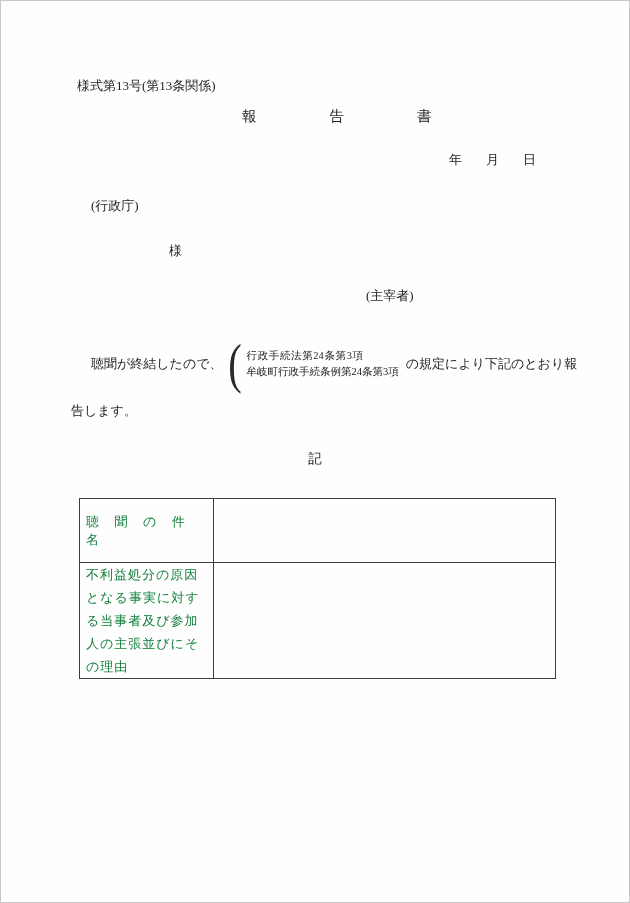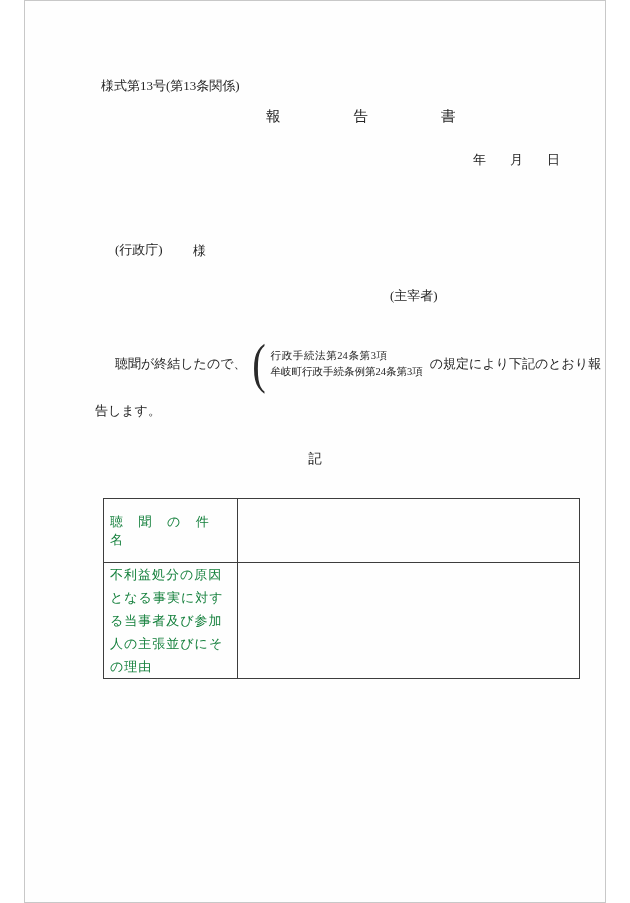--- a/index.html
+++ b/index.html
@@ -2,21 +2,21 @@
 <html lang="ja"><head>
 <meta charset="utf-8">
 <style>
   html, body {
     margin: 0;
     padding: 0;
     background: #ffffff;
   }
   .page {
     position: relative;
-    width: 582px;
+    width: 630px;
     height: 903px;
     margin: 0 auto;
     background: #fefefe;
     border: 1px solid #c8c8c8;
     box-sizing: border-box;
     font-family: "Liberation Serif", "DejaVu Serif", serif;
     color: #242424;
     overflow: hidden;
   }
   .abs { position: absolute; white-space: nowrap; }
@@ -31,21 +31,21 @@
     letter-spacing: 73px;
     margin-left: 14px;
   }
   .date-line {
     left: 448px; top: 151px;
     font-size: 13px; line-height: 16px;
     display: flex; gap: 24px;
   }
   .addressee-agency {
     left: 90px; top: 197px;
-    font-size: 13px; line-height: 16px; margin-top: 44px;
+    font-size: 13px; line-height: 16px;
   }
   .addressee-honorific {
     left: 168px; top: 242px;
     font-size: 13px; line-height: 16px;
   }
   .presider {
     left: 365px; top: 287px;
     font-size: 13px; line-height: 16px;
   }
 

